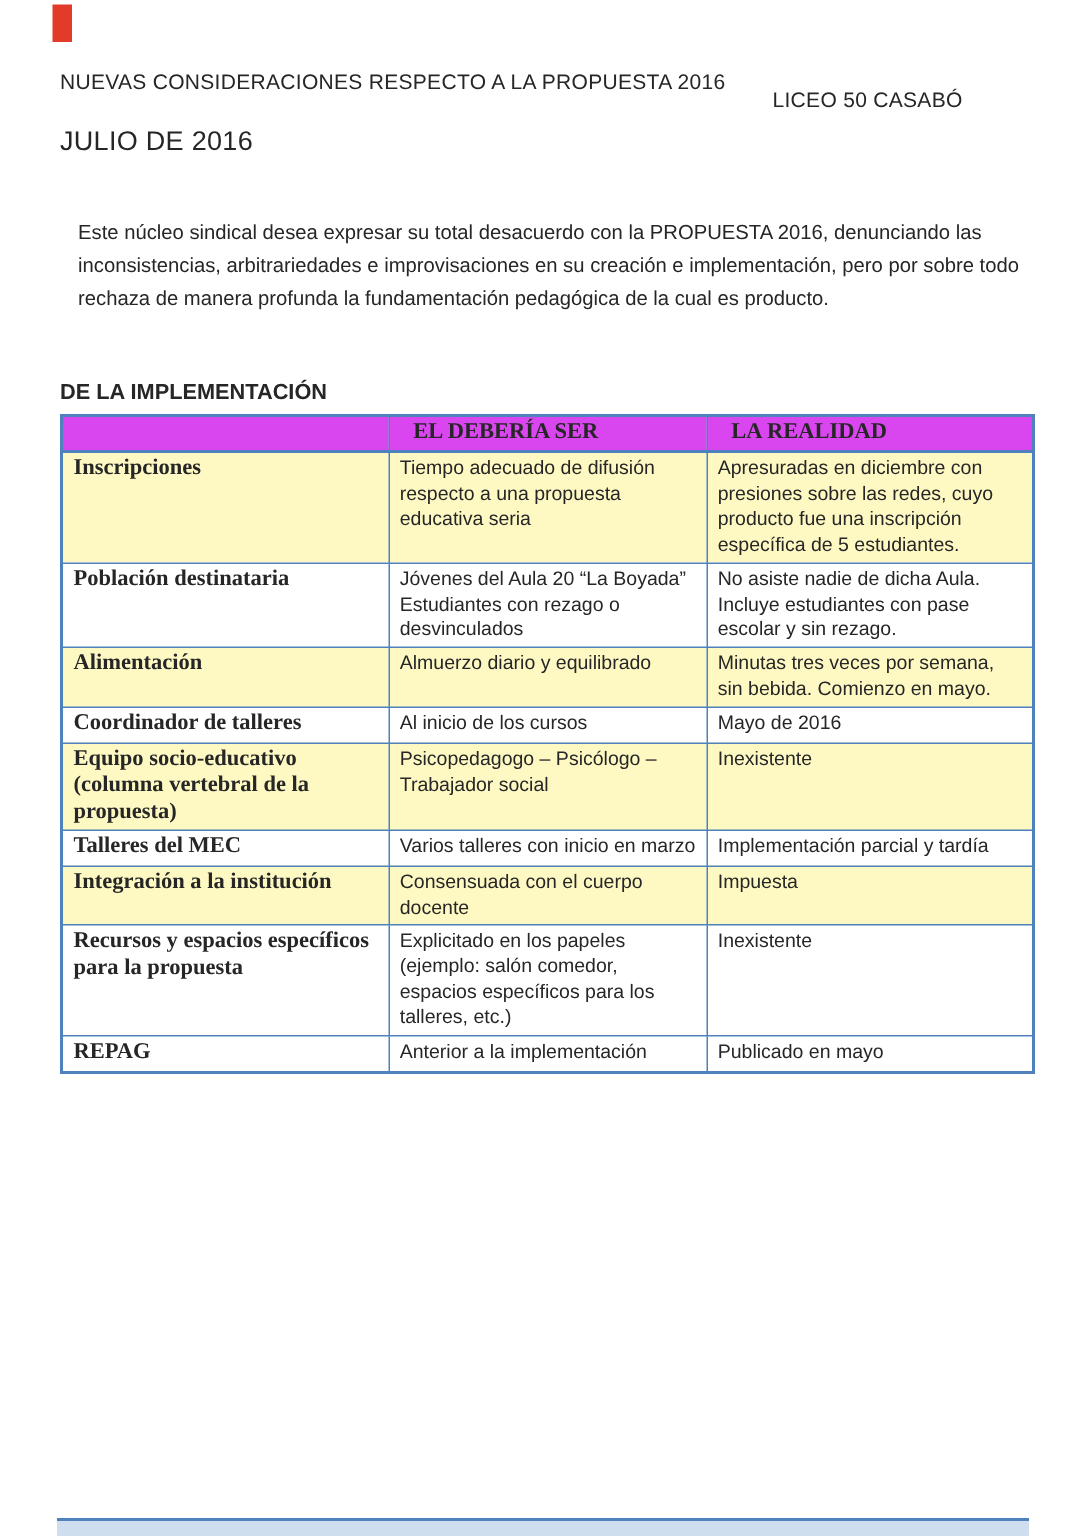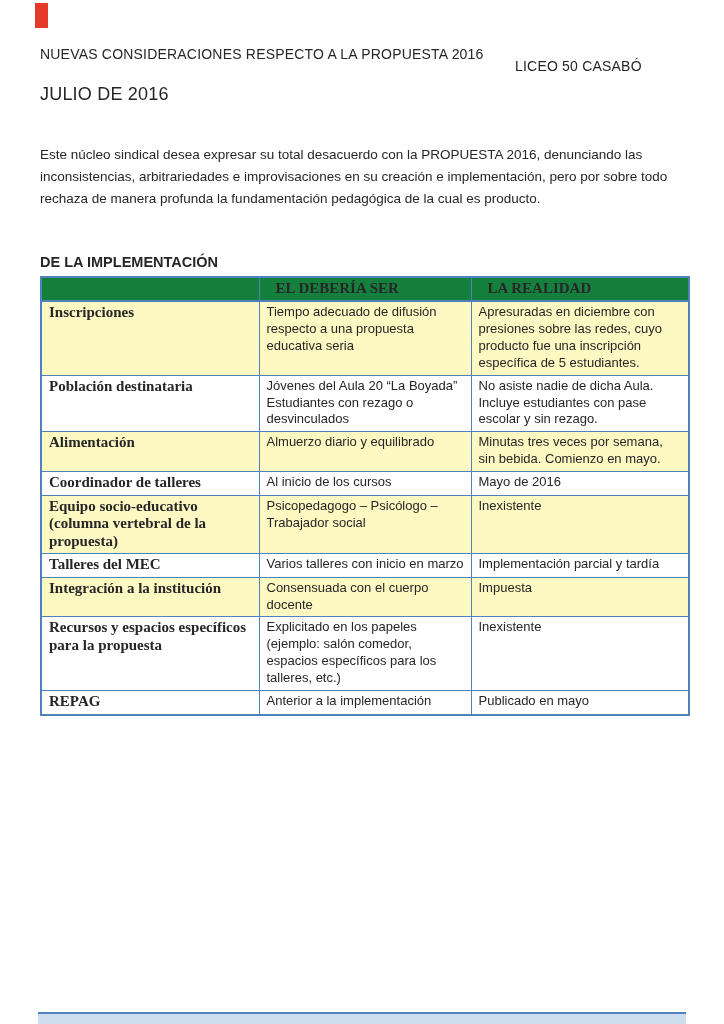--- a/index.html
+++ b/index.html
@@ -23,21 +23,21 @@
     position: relative;
     margin-top: 44px;
     font-size: 14px;
     line-height: 20px;
     letter-spacing: 0.2px;
     white-space: nowrap;
   }
   .header-line .org { position: absolute; left: 475px; top: 12px; text-align: center; }
   .date-line { margin-top: 20px; font-size: 18px; line-height: 20px; letter-spacing: 0.2px; }
   .para {
-    margin: 0; margin-top: 40px;
+    margin: 12px; margin-top: 40px;
     font-size: 13.5px; line-height: 22px;
     width: 652px;
   }
   .section-heading {
     margin: 0; margin-top: 42px;
     font-size: 14.5px; line-height: 20px;
     font-weight: bold;
   }
   .para.second { margin-top: 14px; }
   table.cmp {
@@ -57,21 +57,21 @@
     text-align: left;
     white-space: pre-wrap;
   }
   table.cmp thead th {
     font-family: "Liberation Serif", serif;
     font-weight: bold;
     font-size: 15px;
     line-height: 17px;
     border-top: 2px solid #4f81bd;
     border-bottom: 2px solid #4f81bd;
-    background: #15803d;
+    background: #d946ef;
     padding-left: 16px;
   }
   table.cmp td {
     font-size: 13px;
     line-height: 16.9px;
   }
   table.cmp td.label {
     font-family: "Liberation Serif", serif;
     font-weight: bold;
     font-size: 15px;

